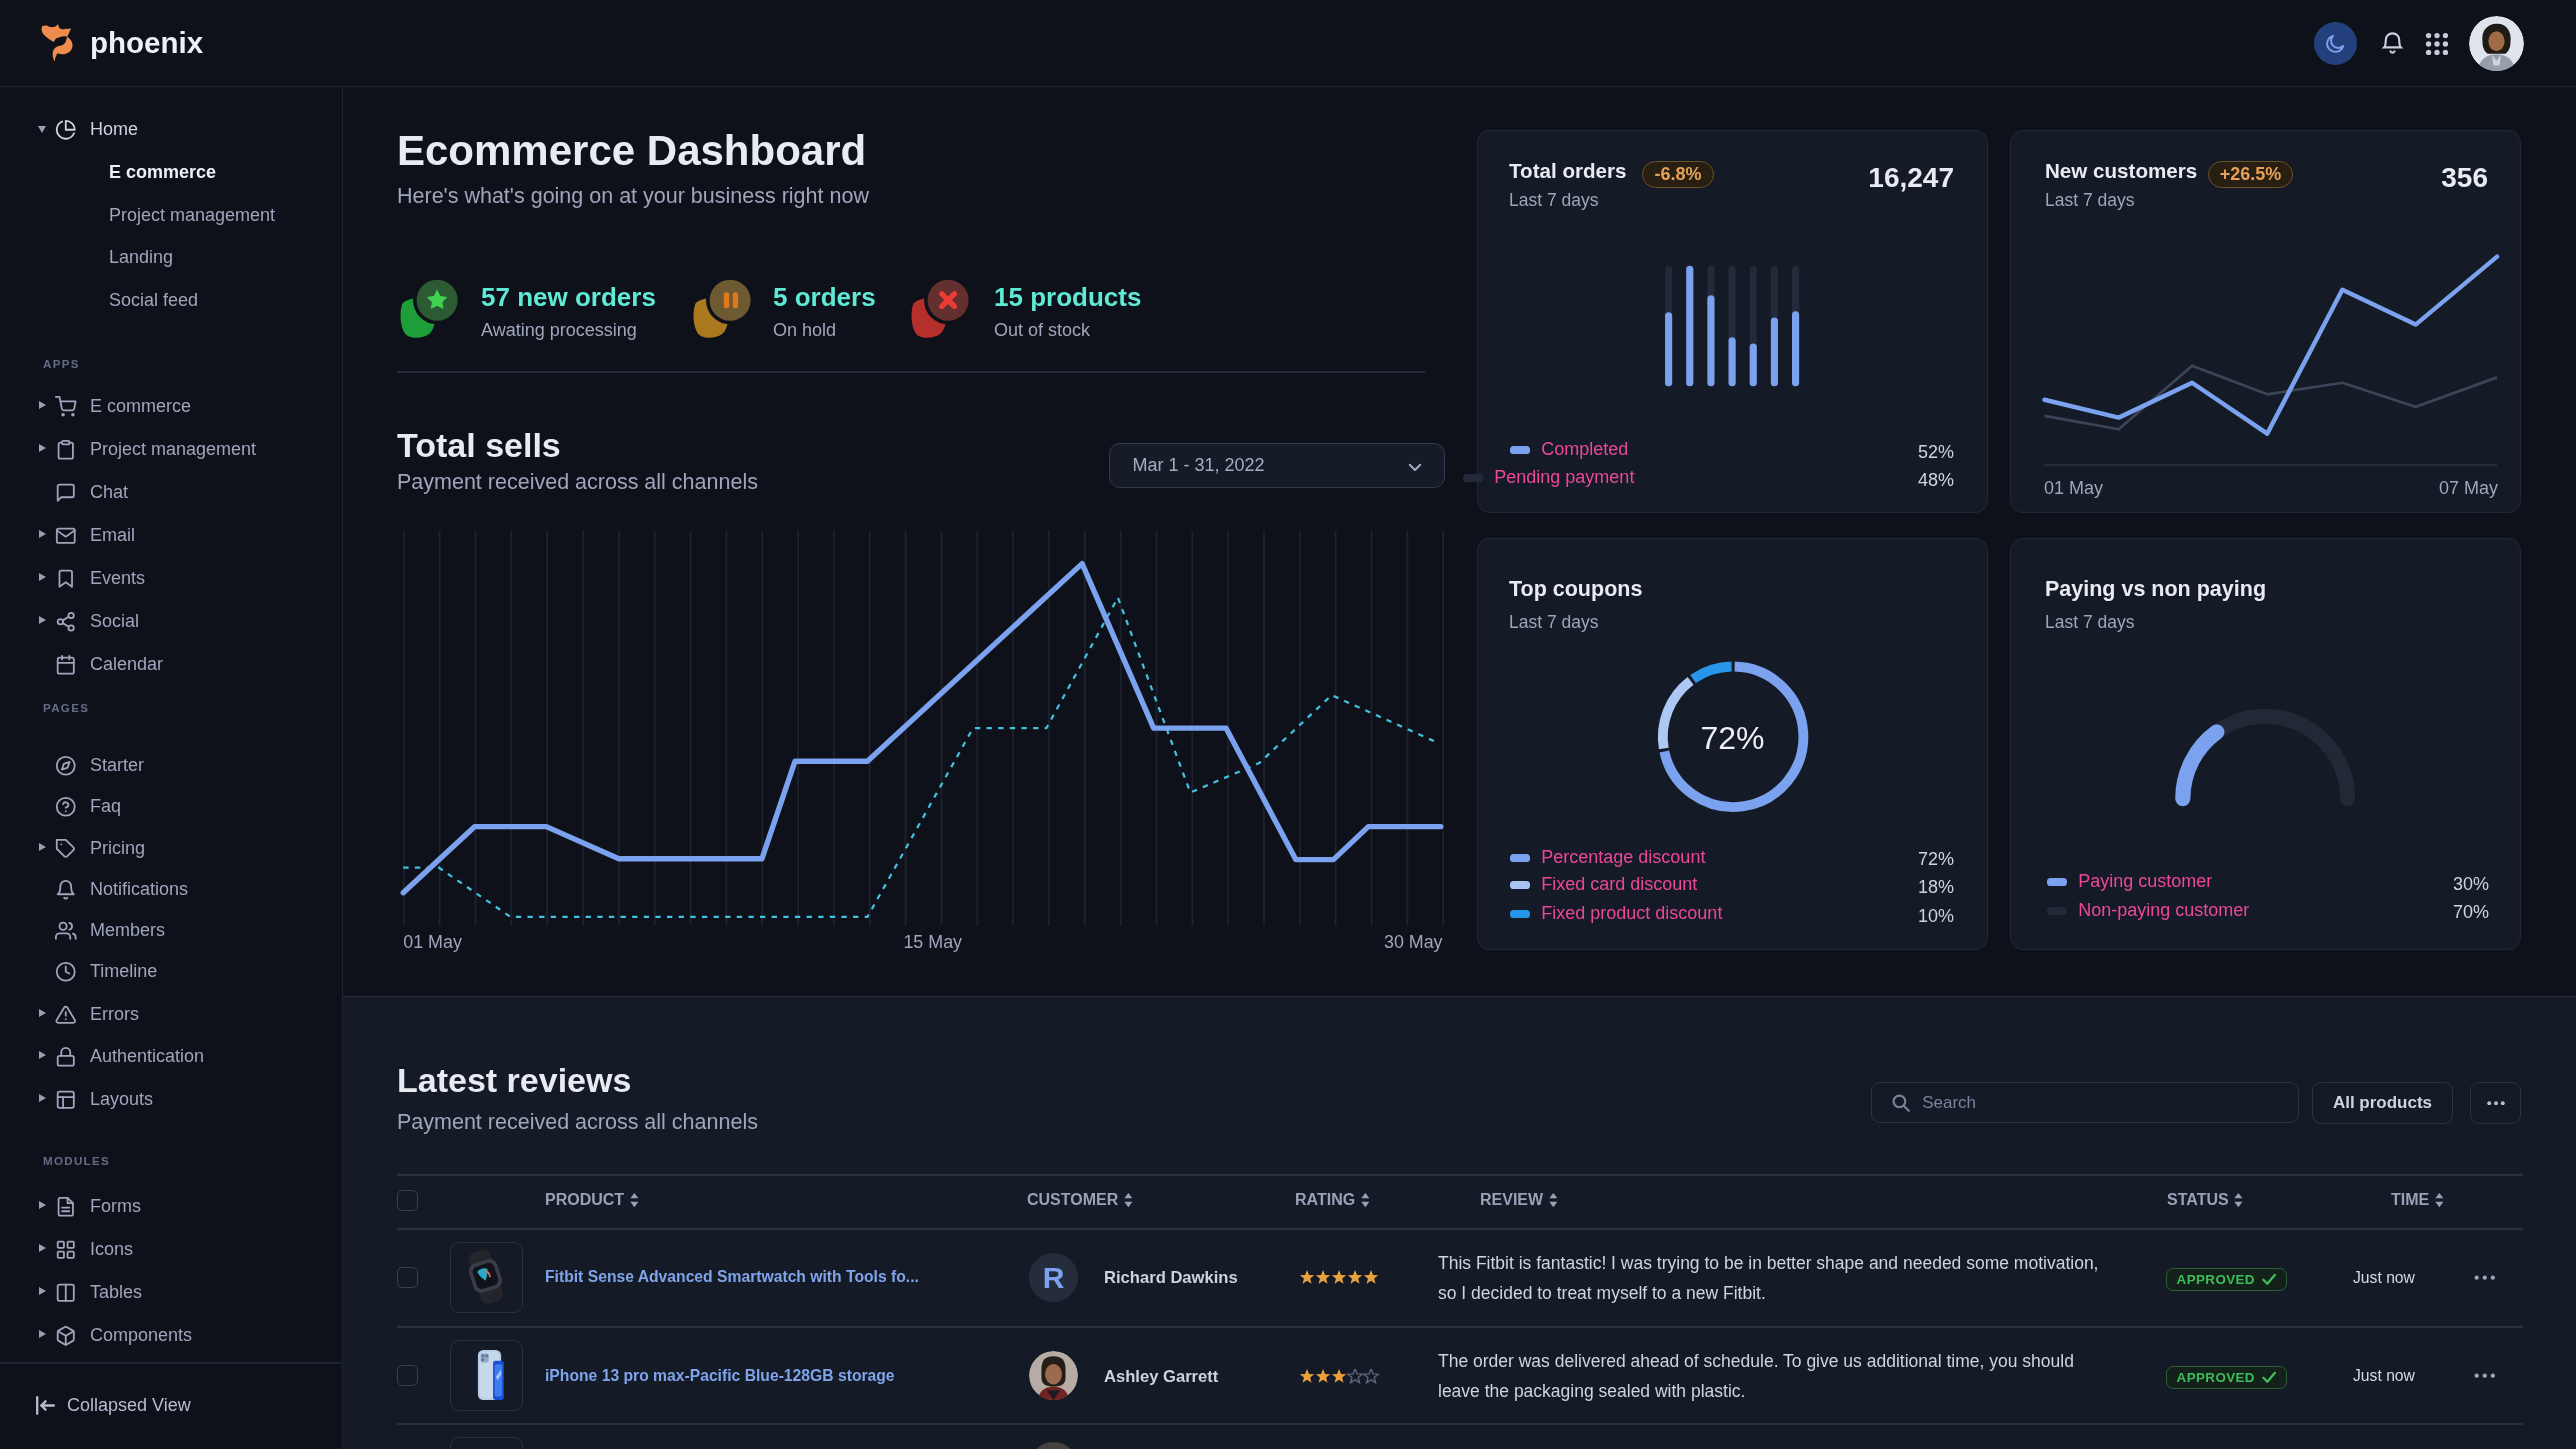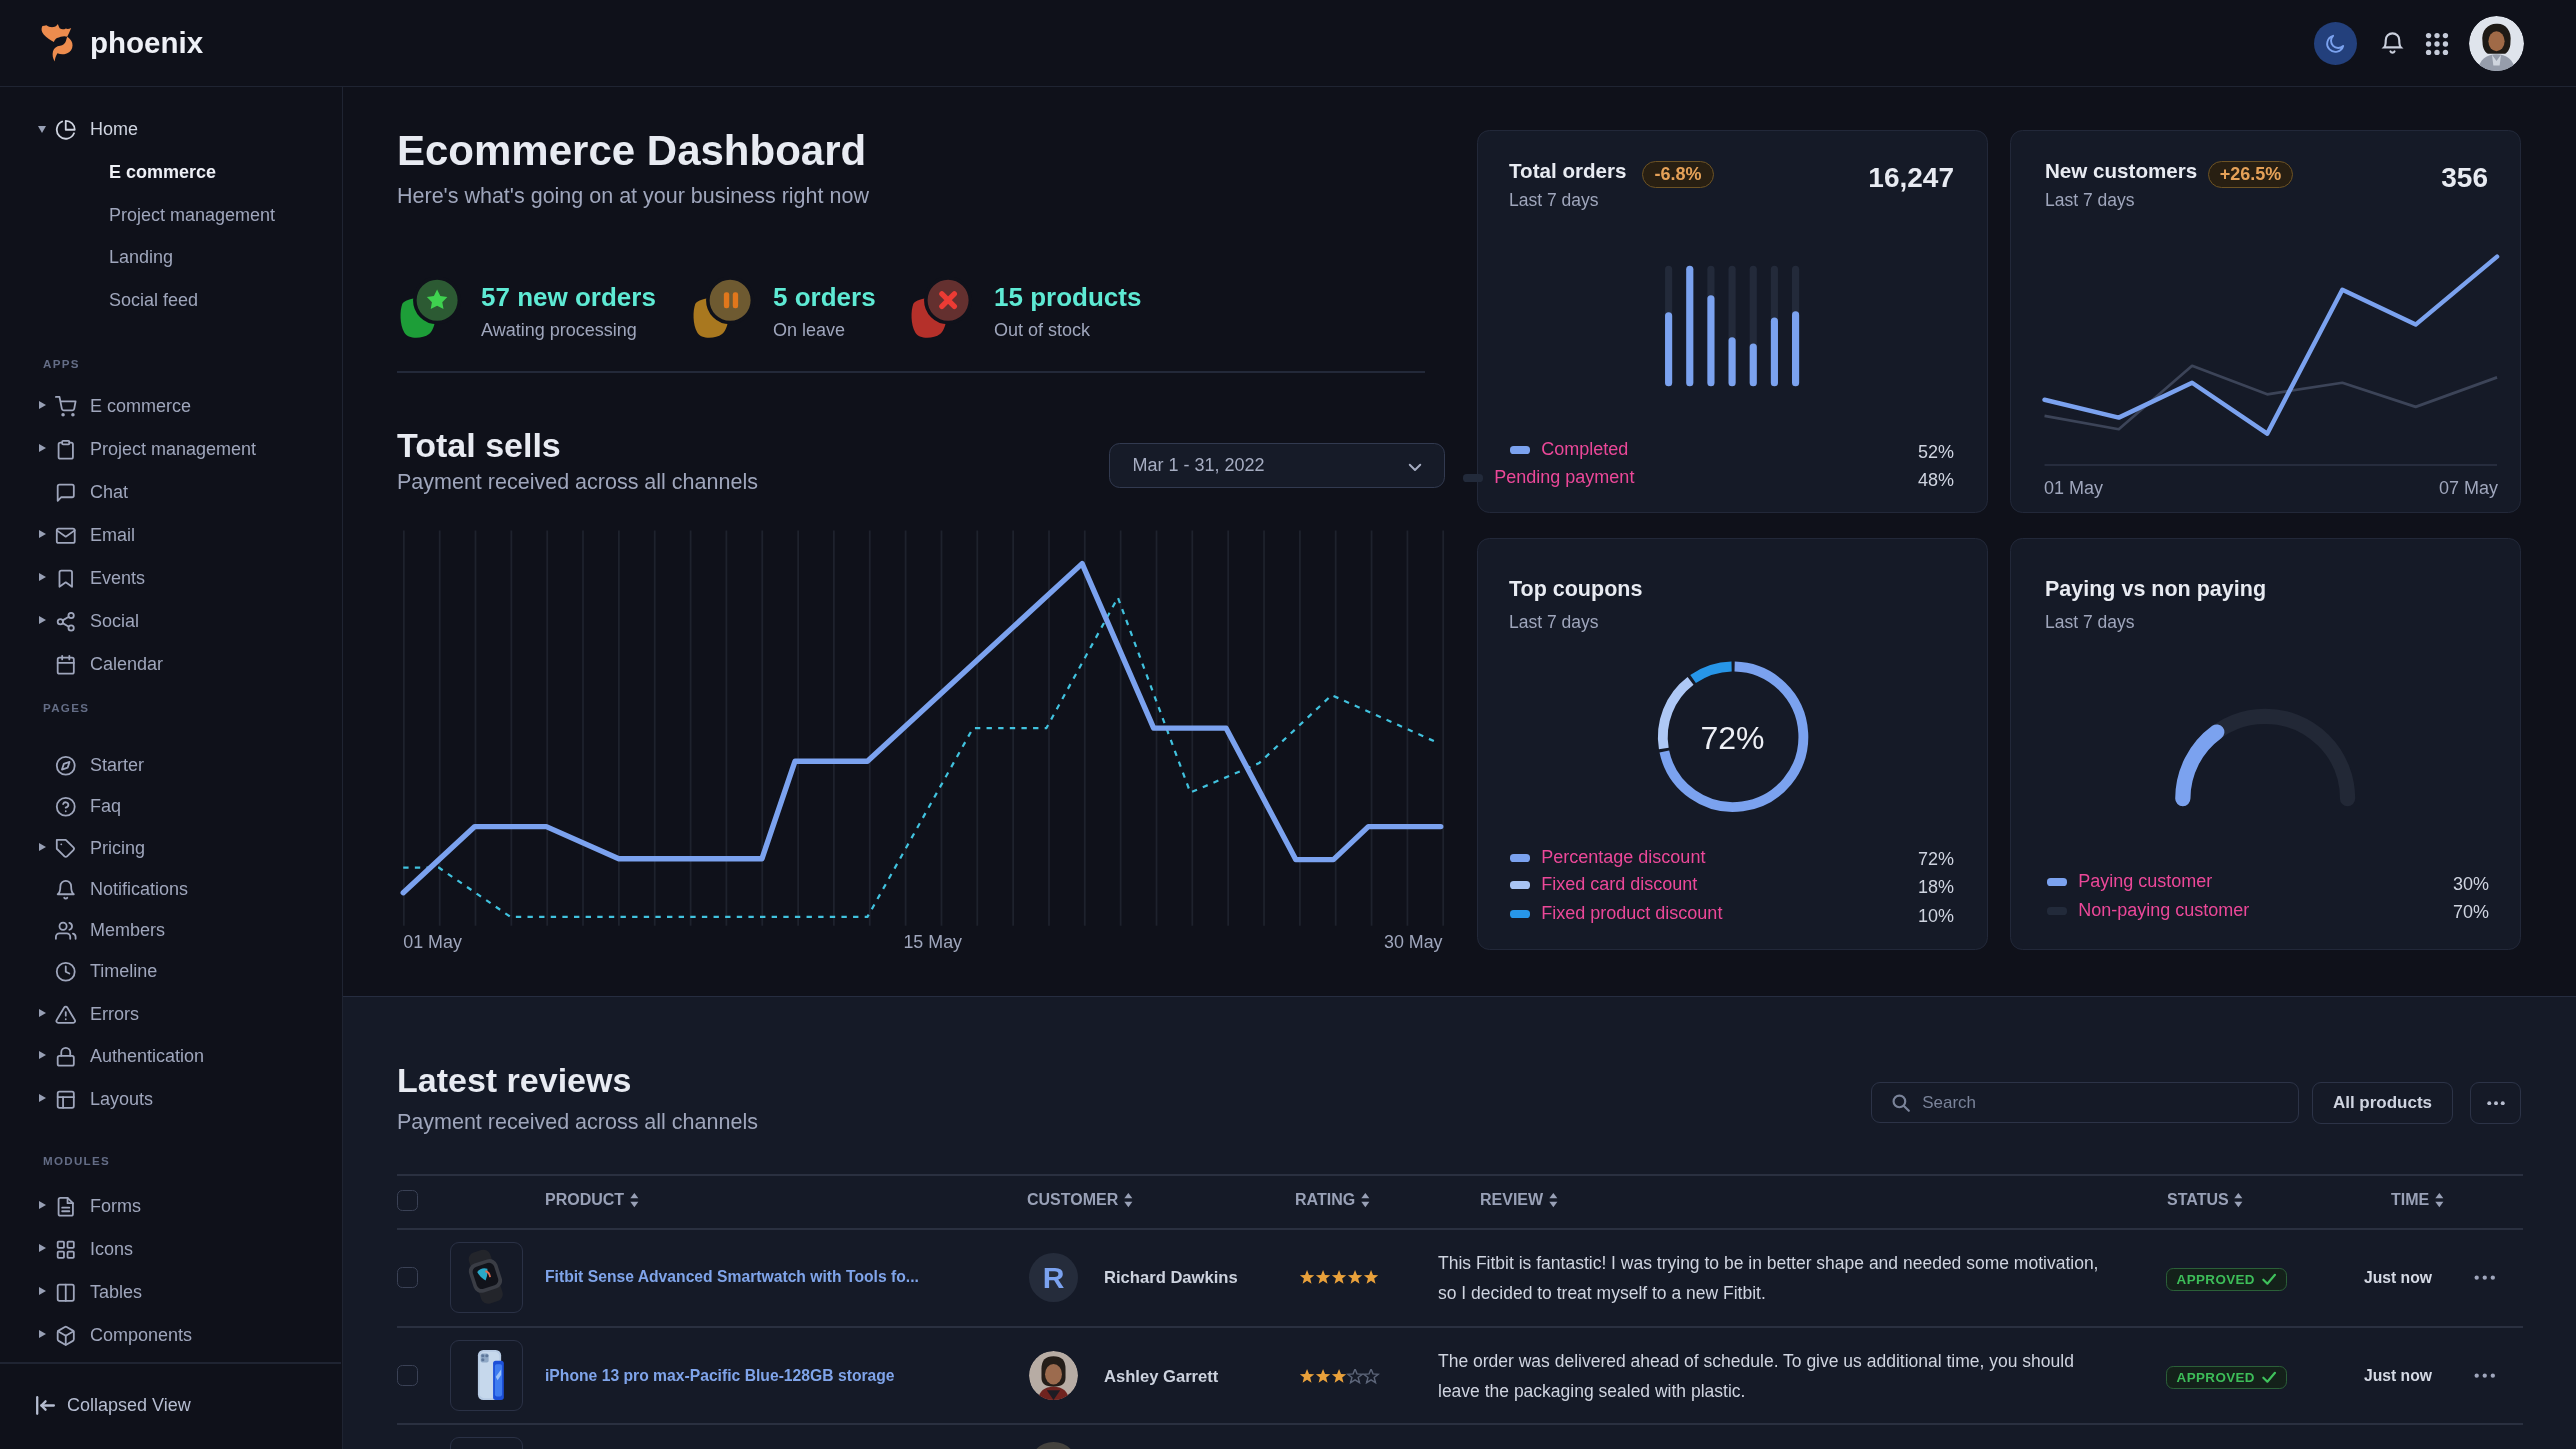--- a/index.html
+++ b/index.html
@@ -57,21 +57,21 @@
          display:flex; align-items:center; justify-content:center; font-size:18px; font-weight:700;}
   .thead { position:absolute; color:#99a1b7; font-size:16px; font-weight:700; white-space:nowrap;}
   .check { position:absolute; width:20.6px; height:20.6px; border:1.8px solid #3a4155; border-radius:5.4px; }
   .rowline { position:absolute; height:1.8px; background:#2a3040; }
   .link { position:absolute; color:#7fa4ea; font-size:15.7px; font-weight:700; white-space:nowrap; }
   .rname { position:absolute; color:#ccd2de; font-size:16.6px; font-weight:700; }
   .rtxt { position:absolute; color:#cfd4e0; font-size:17.5px; line-height:29.5px; }
   .appr { position:absolute; color:#3dbd59; border:1.8px solid #2b6038; background:#14211a;
           font-size:13.4px; font-weight:700; border-radius:7.2px; width:121px; height:23px; letter-spacing:0.4px;
           display:flex; align-items:center; justify-content:center; gap:7.2px;}
-  .justnow { position:absolute; color:#d5dae5; font-size:15.7px; font-weight:700; text-align:center; width:90px;}
+  .justnow { position:absolute; color:#d5dae5; font-size:15.7px; font-weight:400; text-align:left; width:90px;}
 </style>
 </head>
 <body>
 <div id="page">
 
   <div id="nav">
     <div id="logo">
       <svg width="36" height="39" viewBox="0 0 40 44">
         <path d="M3.5 3.5 C2 6.5 2.2 10 5 13 C8.2 16.5 12.5 19.5 16.5 21.5 C17.2 19.6 18.2 17.8 20 17 C24 15.5 28 14 31.5 15.5 C33.2 12.3 34.6 9 36 5.5 C33.5 6.8 31.5 7 30 6.2 C27.5 7.6 25 7.4 23 6 C22.2 4.4 21.6 2.8 21 1 C19.5 3 18 4.4 16 4.6 C13 4.9 10 4.2 8 2.5 C6.5 2.9 5 3.1 3.5 3.5 Z" fill="#ed8c4e"></path>
         <path d="M31.5 15.5 C34.2 17.2 36.2 19.5 37.2 22.5 C38.2 26.5 37 30.2 34 32.6 C30 35.7 25 36.2 20.5 34.2 C18.8 37 17.5 40.2 17.6 43.5 C15.3 40.2 14.4 36.2 15.5 32 C16.7 28 19.5 26.2 23.5 25.6 C26.6 25.1 29.2 23.3 30.1 20.2 C30.5 18.6 31 17 31.5 15.5 Z" fill="#ed8c4e"></path>
@@ -345,21 +345,21 @@
         <div class="statsub">Awating processing</div>
       </div>
   <svg class="abs" style="left:690px;top:277px;" width="82" height="82" viewBox="0 0 92 92">
       <path d="M6 30 C10 24 30 20 38 28 C46 36 44 58 36 64 C28 70 12 70 8 62 C3 53 3 38 6 30 Z" fill="#a9781f"></path>
       <circle cx="45" cy="26" r="25" fill="#6e5a31" stroke="#0f111a" stroke-width="4"></circle>
         <rect x="38" y="17" width="6" height="18" rx="2.5" fill="#e0771c"></rect>
         <rect x="48" y="17" width="6" height="18" rx="2.5" fill="#e0771c"></rect>
       </svg>
   <div class="abs" style="left:773px;top:282px;">
         <div class="statnum">5 orders</div>
-        <div class="statsub">On leave</div>
+        <div class="statsub">On hold</div>
       </div>
   <svg class="abs" style="left:908px;top:277px;" width="82" height="82" viewBox="0 0 92 92">
       <path d="M6 30 C10 24 30 20 38 28 C46 36 44 58 36 64 C28 70 12 70 8 62 C3 53 3 38 6 30 Z" fill="#b5302a"></path>
       <circle cx="45" cy="26" r="25" fill="#64302f" stroke="#0f111a" stroke-width="4"></circle>
         <path d="M38 19 L52 33 M52 19 L38 33" stroke="#ec3b34" stroke-width="6" stroke-linecap="round"></path>
       </svg>
   <div class="abs" style="left:994px;top:282px;">
         <div class="statnum">15 products</div>
         <div class="statsub">Out of stock</div>
       </div>

